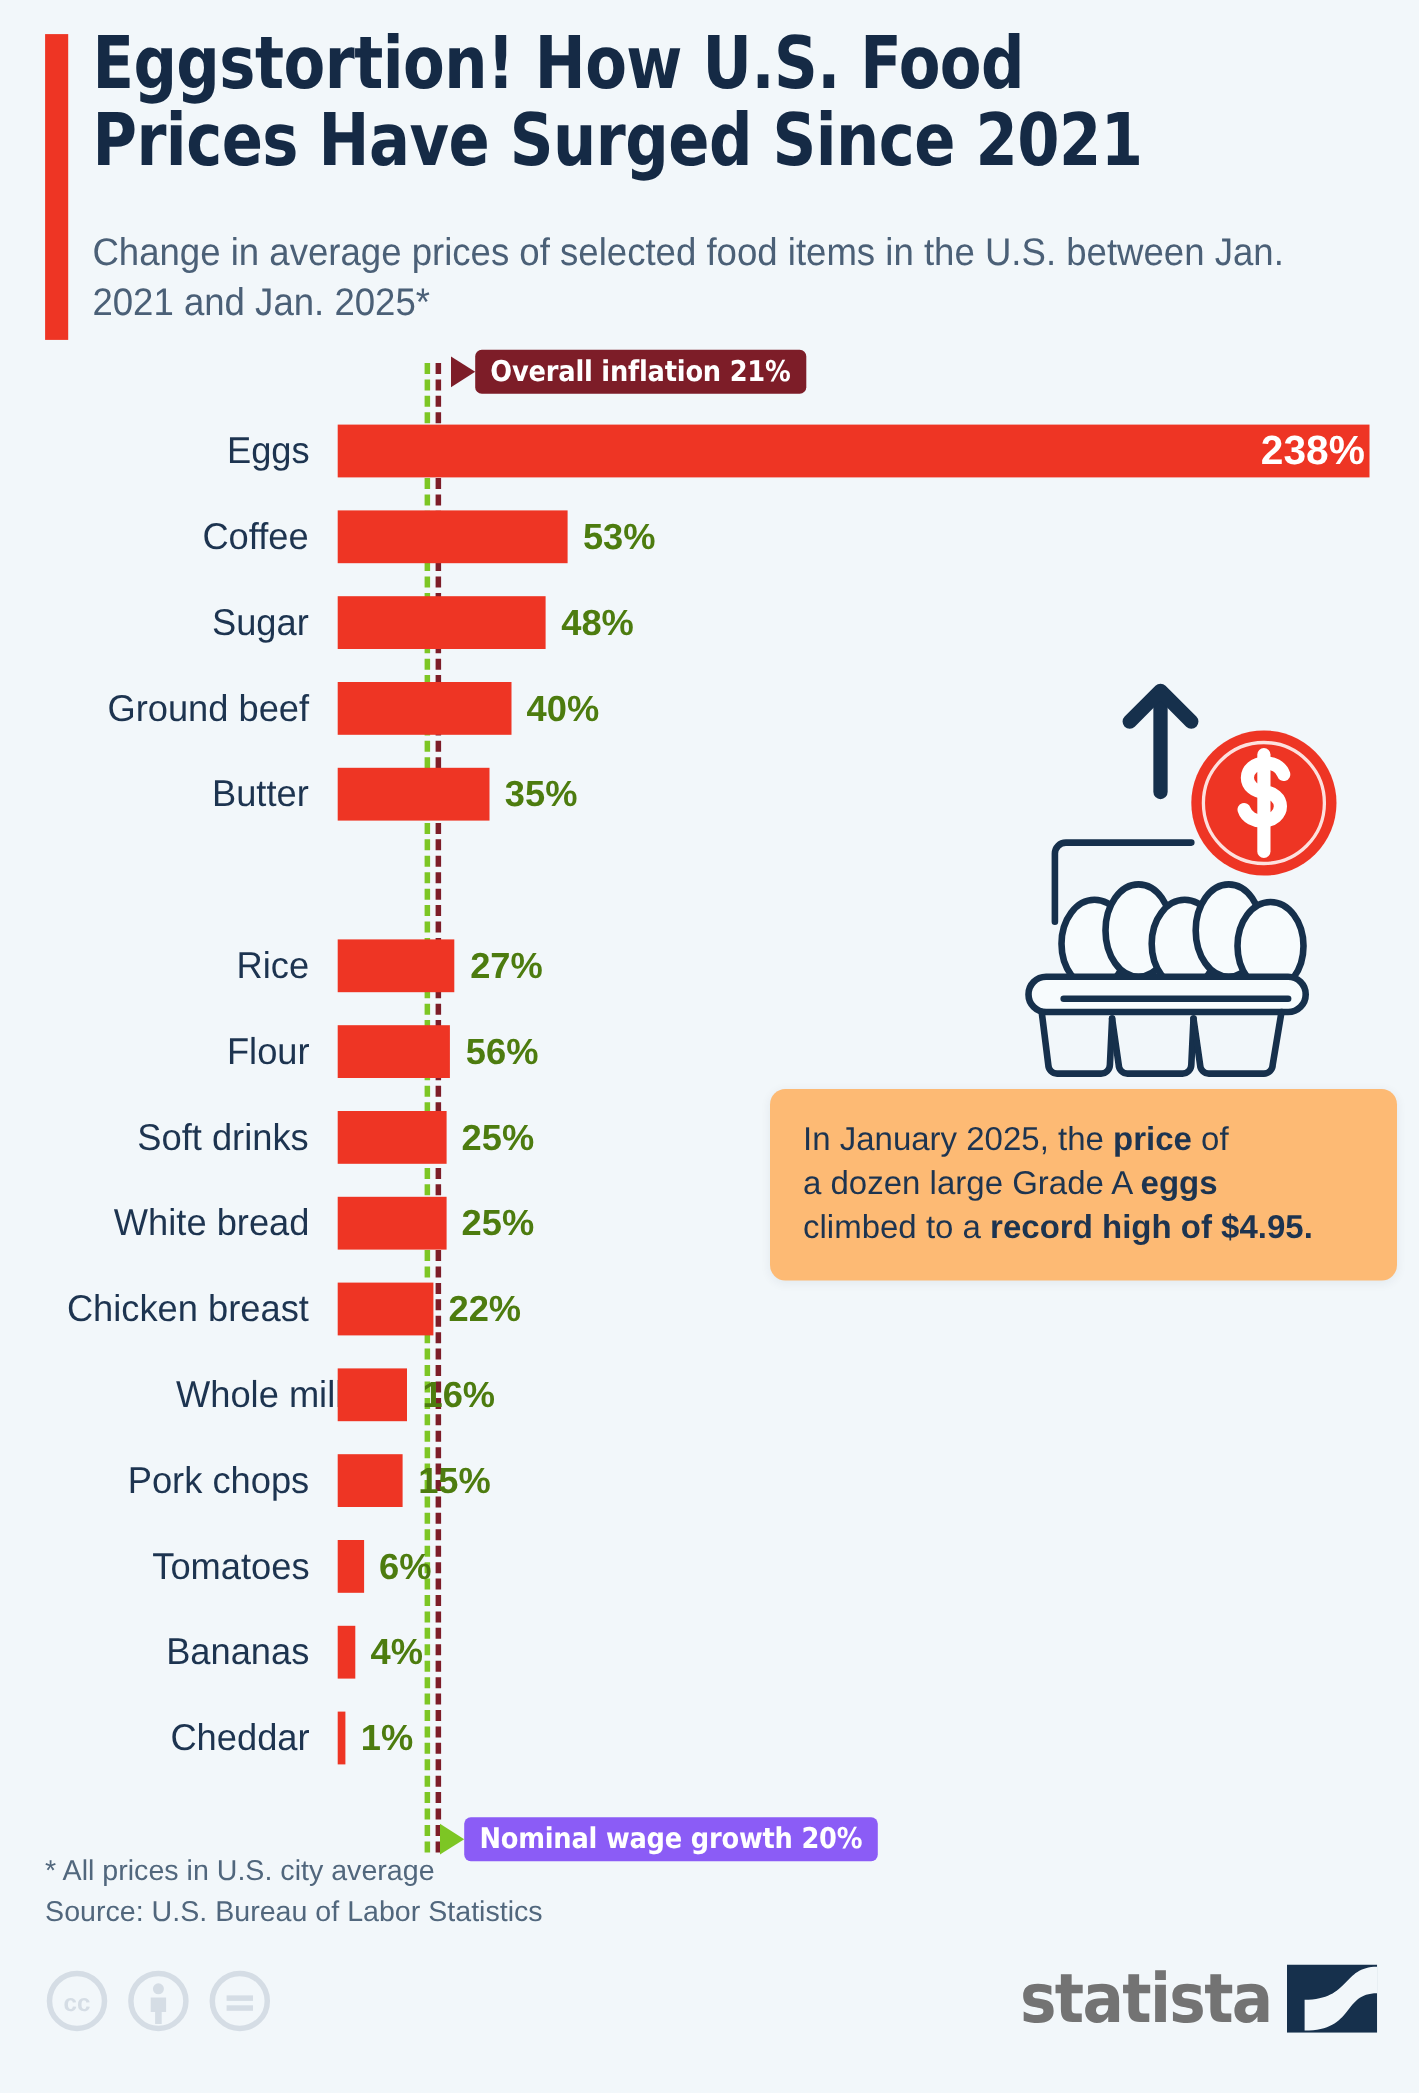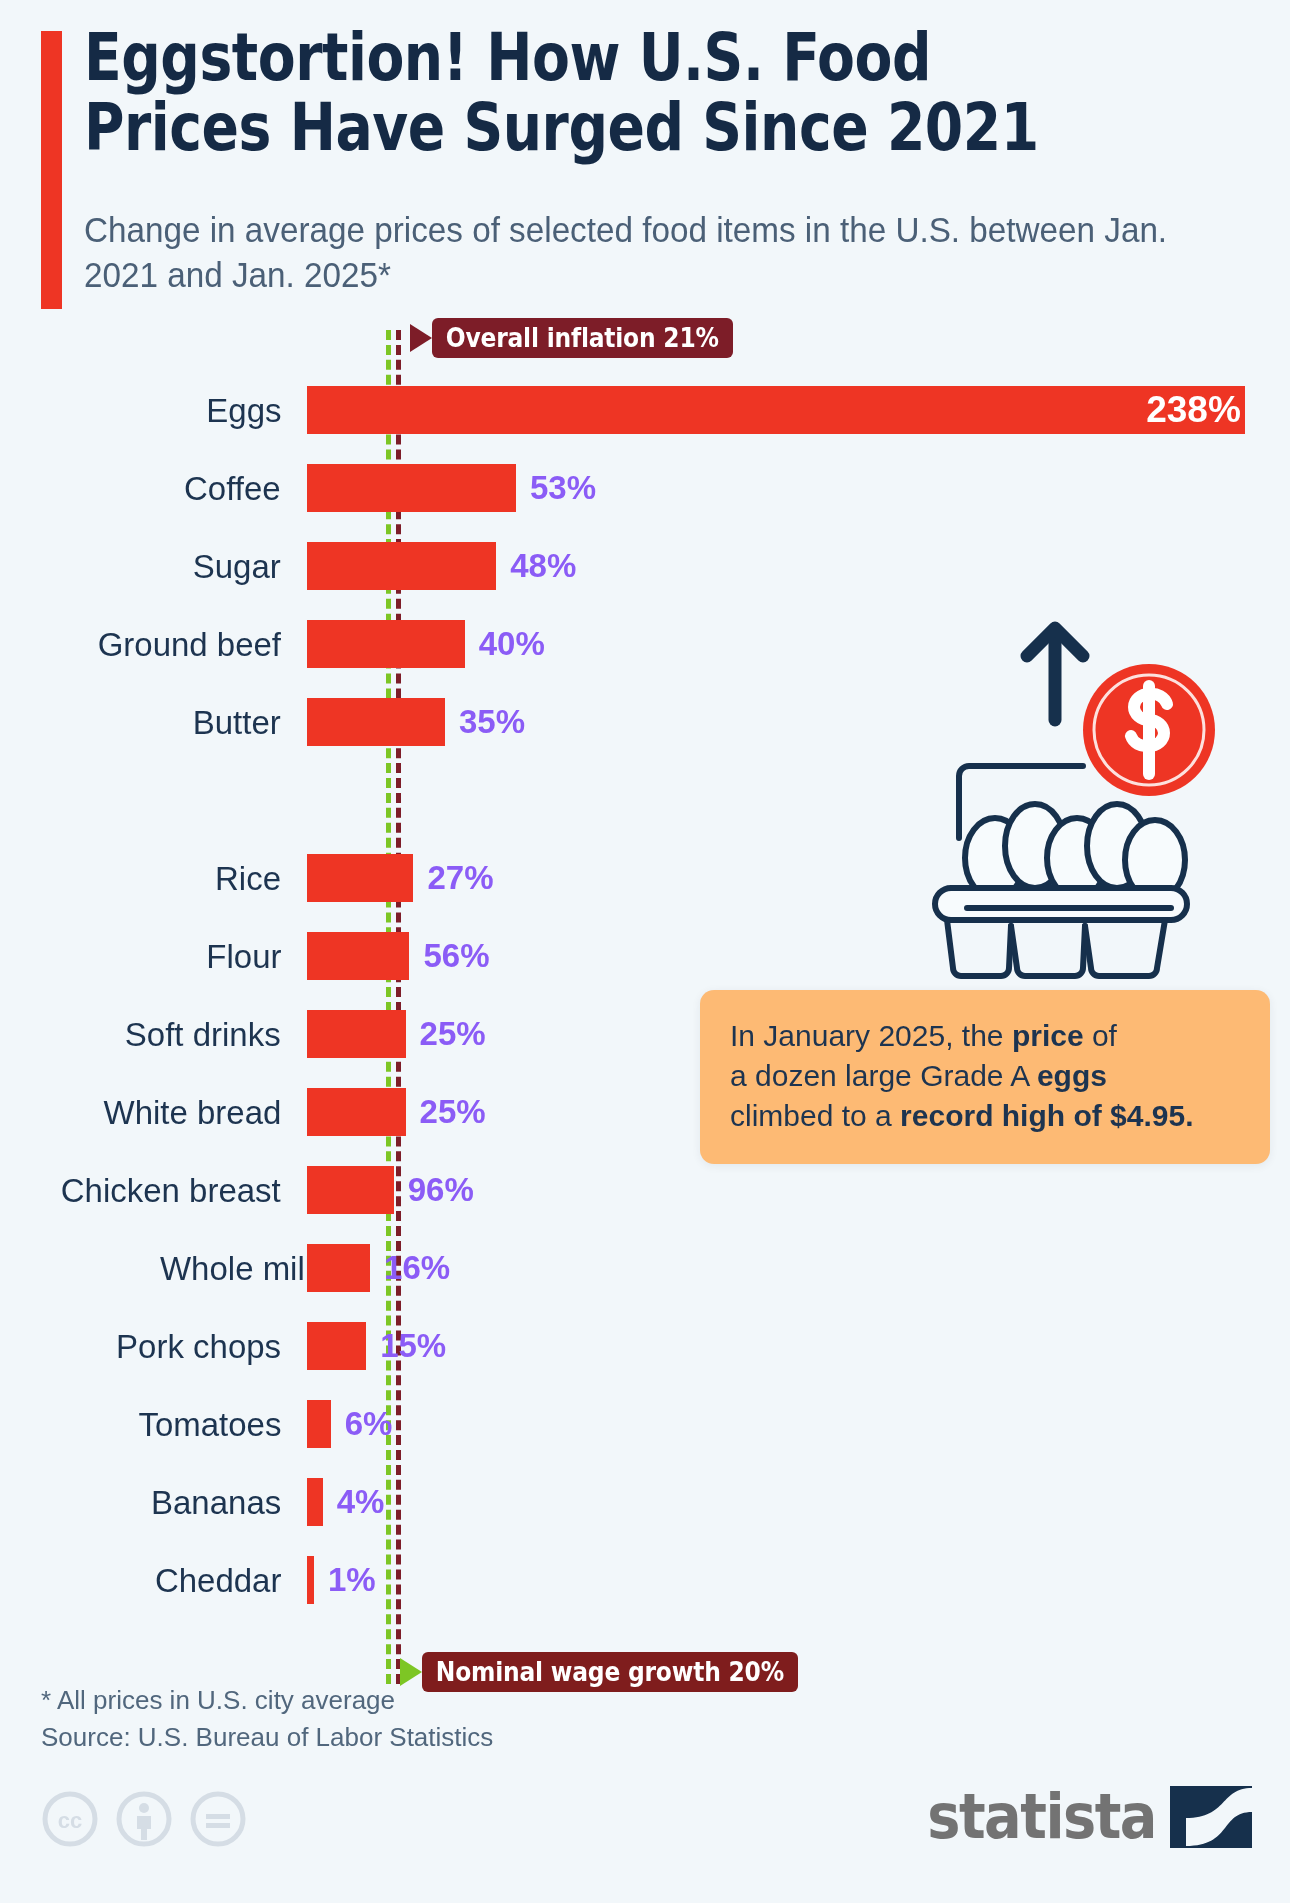--- a/index.html
+++ b/index.html
@@ -48,34 +48,34 @@
   }
   .ref-badge .pill{
     height:40px;display:flex;align-items:center;padding:0 14px;
     border-radius:6px;color:#ffffff;font-weight:bold;font-size:26px;white-space:nowrap;
     font-family:"Liberation Sans Narrow","DejaVu Sans Condensed","Liberation Sans", sans-serif;
     letter-spacing:-0.2px;
   }
   .badge-inflation .tri{border-left:22px solid #7d1d28;}
   .badge-inflation .pill{background:#7d1d28;}
   .badge-wage .tri{border-left:22px solid #7dc624;}
-  .badge-wage .pill{background:#7f1d1d;}
+  .badge-wage .pill{background:#8b5cf6;}
 
   .row{position:absolute;left:0;width:1290px;height:60px;display:block;}
   .row .cat{
     position:absolute;right:1009px;top:0;height:60px;line-height:60px;
     font-size:34px;color:#1d3450;white-space:nowrap;
     transform:scaleX(0.97);transform-origin:right center;
   }
   .row .bar{
     position:absolute;left:307px;top:6px;height:48px;background:#ee3524;
   }
   .row .val{
     position:absolute;top:0;height:60px;line-height:60px;
-    font-size:33px;font-weight:bold;color:#8b5cf6;white-space:nowrap;
+    font-size:33px;font-weight:bold;color:#4d7c0f;white-space:nowrap;
   }
   .row .val.inside{color:#ffffff;font-size:37px;margin-left:36px;}
 
   
   .illus{position:absolute;left:905px;top:608px;width:360px;height:390px;}
 
   
   .callout{
     position:absolute;left:700px;top:990px;width:570px;
     background:#fdba74;border-radius:14px;padding:26px 28px 28px 30px;
@@ -161,21 +161,21 @@
         <div class="val" style="left: 419.55px;">25%</div>
       </div>
       <div class="row" style="top: 752px;">
         <div class="cat">White bread</div>
         <div class="bar" style="width: 98.55px; background: rgb(238, 53, 36);"></div>
         <div class="val" style="left: 419.55px;">25%</div>
       </div>
       <div class="row" style="top: 830px;">
         <div class="cat">Chicken breast</div>
         <div class="bar" style="width: 86.724px; background: rgb(238, 53, 36);"></div>
-        <div class="val" style="left: 407.724px;">96%</div>
+        <div class="val" style="left: 407.724px;">22%</div>
       </div>
       <div class="row" style="top: 908px; padding-left: 40px;">
         <div class="cat">Whole milk</div>
         <div class="bar" style="width: 63.072px; background: rgb(238, 53, 36);"></div>
         <div class="val" style="left: 384.072px;">16%</div>
       </div>
       <div class="row" style="top: 986px;">
         <div class="cat">Pork chops</div>
         <div class="bar" style="width: 59.13px; background: rgb(238, 53, 36);"></div>
         <div class="val" style="left: 380.13px;">15%</div>

